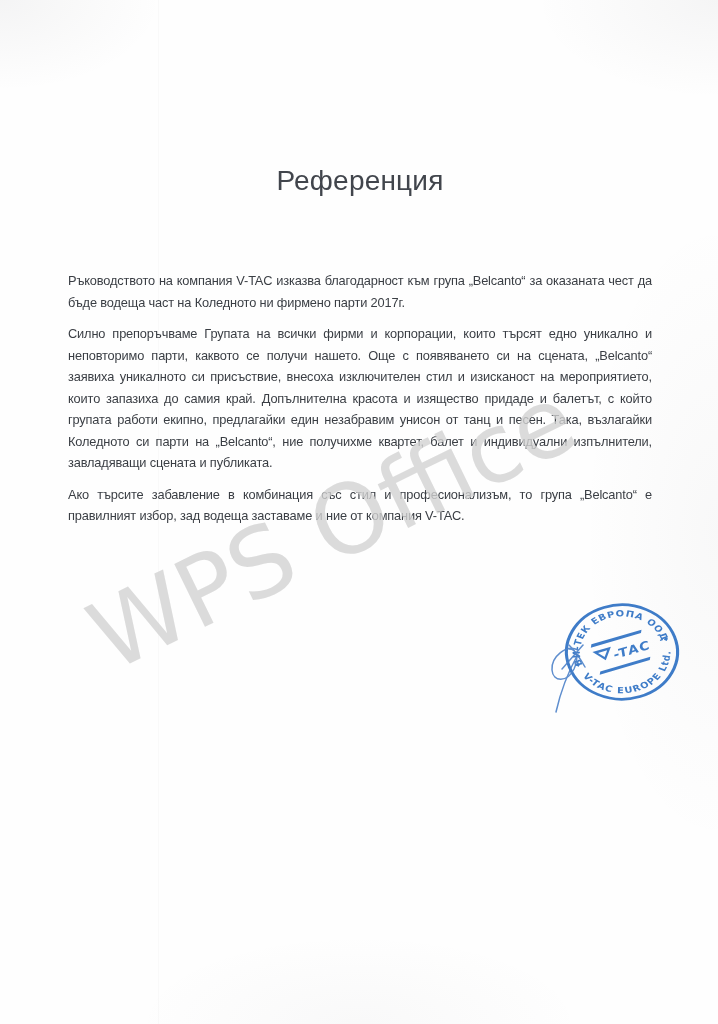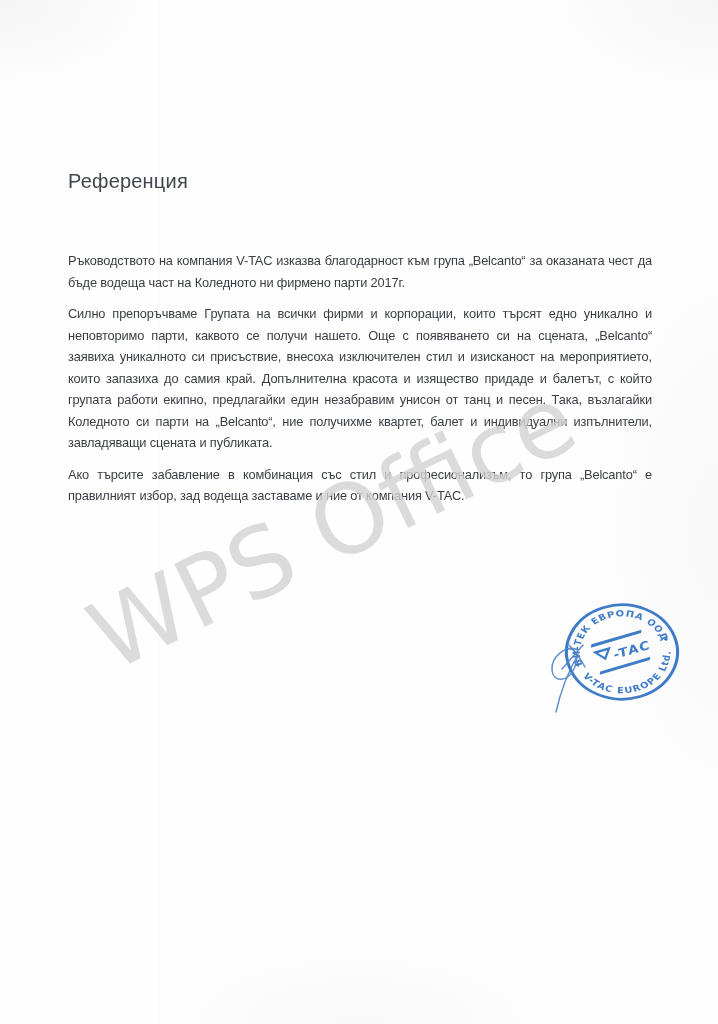--- a/index.html
+++ b/index.html
@@ -20,29 +20,29 @@
   .scan-line{
     position:absolute;left:158px;top:0;width:1px;height:100%;
     background:rgba(60,60,60,0.025);
   }
   .content{
     position:absolute;left:68px;top:0;width:584px;
     color:#3b3f45;
   }
   .doc-title{
     margin:168px 0 0 0;
-    font-size:20px;font-weight:normal;letter-spacing:0.2px;
-    text-align:left;color:#41454c;line-height:26px;
+    font-size:28px;font-weight:normal;letter-spacing:0.2px;
+    text-align:center;color:#41454c;line-height:26px;
   }
   .para{
     margin:0 0 10px 0;
     font-size:12.8px;line-height:21.5px;letter-spacing:-0.15px;
     text-align:justify;color:#3a3e44;
   }
-  .para.first{margin-top:56px;}
+  .para.first{margin-top:76px;}
   .watermark{
     position:absolute;left:60px;top:468px;width:545px;height:120px;
     line-height:120px;text-align:center;
     font-family:"DejaVu Sans", sans-serif;
     font-size:96px;font-weight:normal;
     color:var(--wm-color, rgba(210,210,210,0.8));
     transform:rotate(-26deg);
     transform-origin:center center;
     white-space:nowrap;
     z-index:5;

